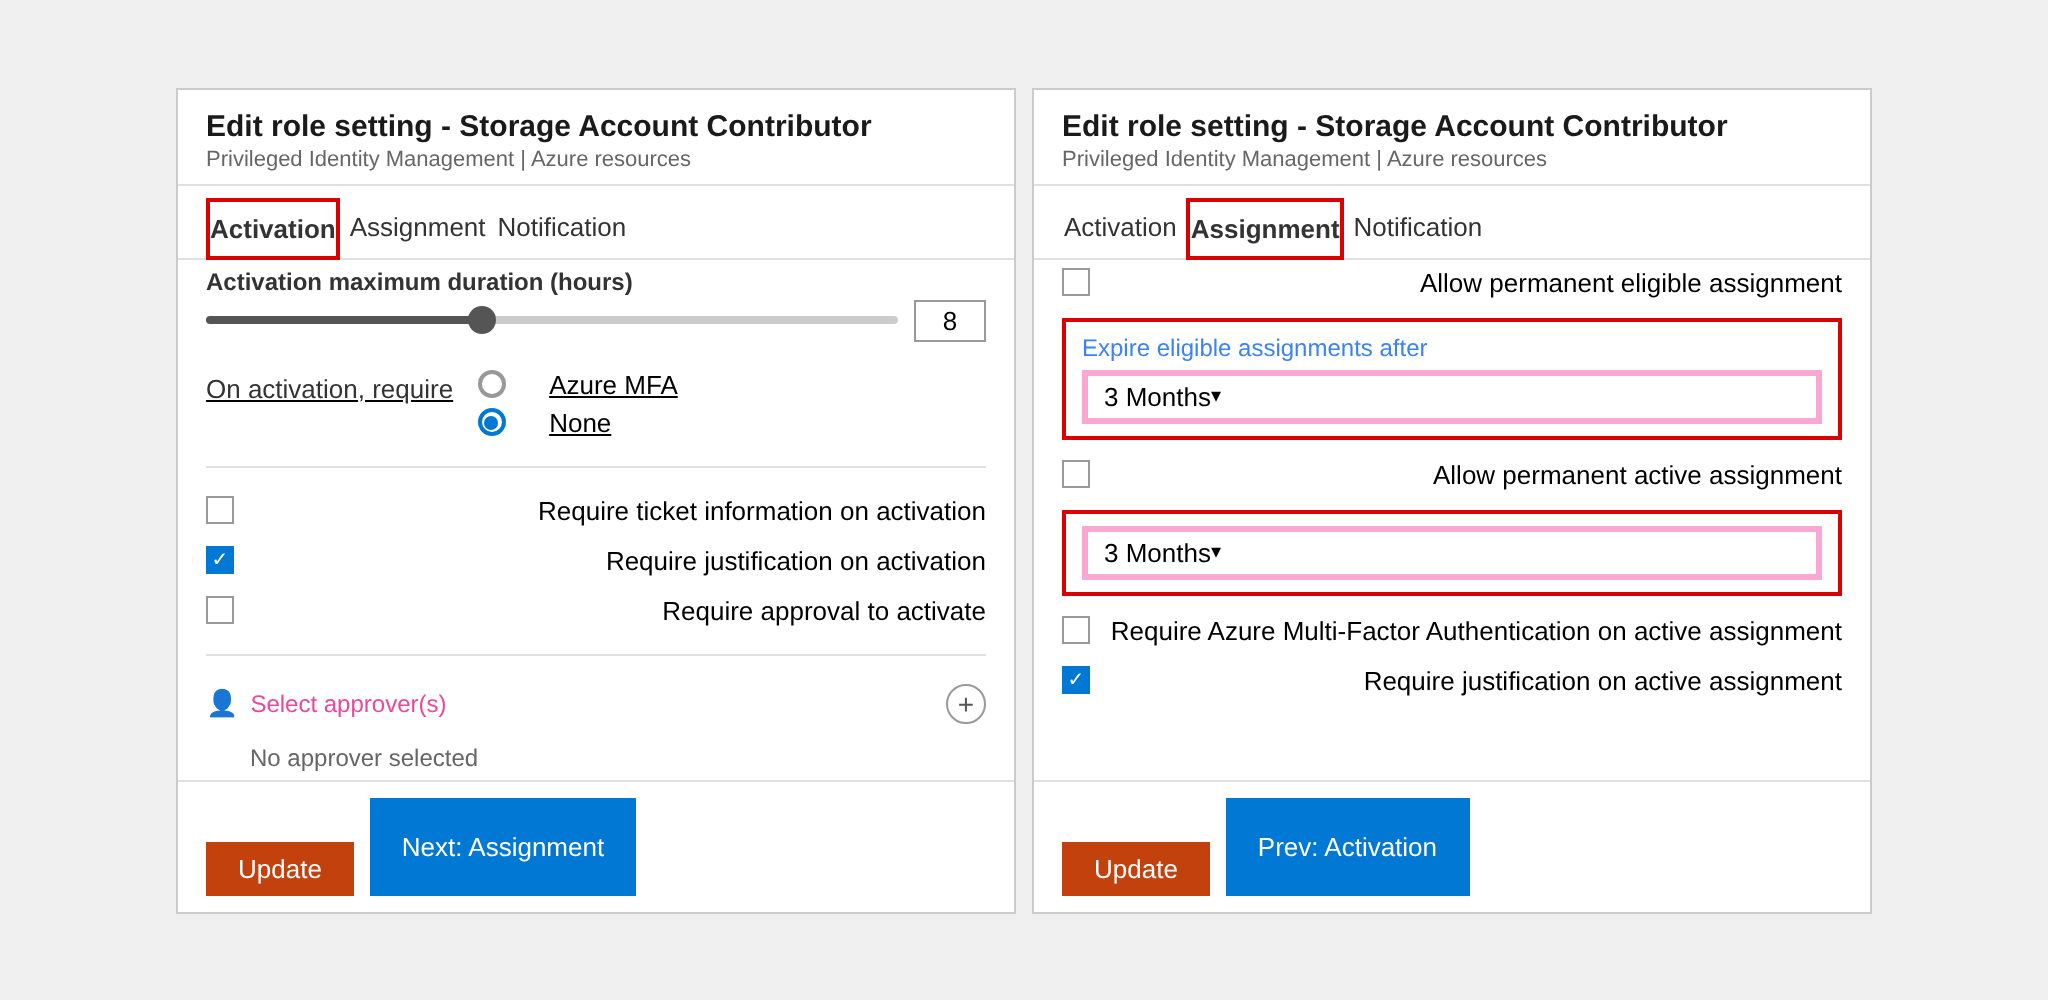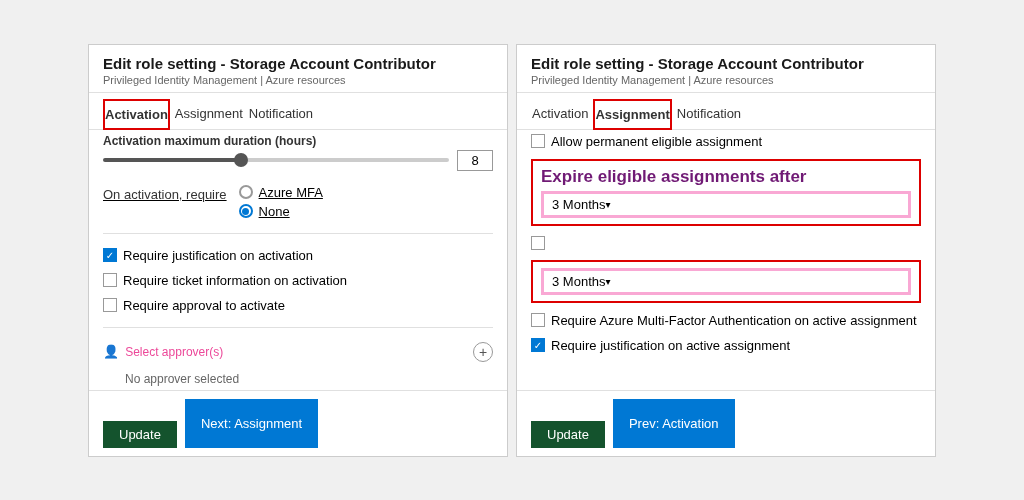--- a/index.html
+++ b/index.html
@@ -105,21 +105,21 @@
     }
     .radio-group {
       display: flex;
       flex-direction: column;
       gap: 4px;
       margin-left: 4px;
     }
     .radio-row {
       display: flex;
       align-items: center;
-      gap: 6px;
+      gap: 22px;
     }
     .radio-circle {
       width: 14px;
       height: 14px;
       border-radius: 50%;
       border: 2px solid #999;
       display: flex;
       align-items: center;
       justify-content: center;
       flex-shrink: 0;
@@ -143,20 +143,21 @@
     .on-activation-label {
       font-size: 13px;
       color: #333;
       white-space: nowrap;
       margin-top: 2px;
     }
     .checkbox-row {
       display: flex;
       align-items: center;
       gap: 6px;
+      justify-content: space-between;
     }
     .checkbox-box {
       width: 14px;
       height: 14px;
       border: 1px solid #999;
       background: #fff;
       display: flex;
       align-items: center;
       justify-content: center;
       flex-shrink: 0;
@@ -206,39 +207,39 @@
       display: flex;
       gap: 8px;
     }
     .btn {
       padding: 6px 16px;
       font-size: 13px;
       cursor: pointer;
       border: none;
     }
     .btn-primary {
-      background: #14532d;
+      background: #c2410c;
       color: #fff;
       margin-top: 22px;
     }
     .btn-secondary {
       background: #0078d4;
       color: #fff;
     }
     .dropdown-section {
       border: 2px solid #d00;
       padding: 6px 8px;
       display: flex;
       flex-direction: column;
       gap: 4px;
     }
     .dropdown-label {
-      font-size: 17px;
-      font-weight: 700;
-      color: #701a75;
+      font-size: 12px;
+      font-weight: 400;
+      color: #3b82f6;
     }
     .dropdown-select {
       display: flex;
       align-items: center;
       border: 3px solid #f9a8d4;
       padding: 3px 8px;
       cursor: pointer;
       font-size: 13px;
     }
     .chevron {
@@ -288,27 +289,27 @@
           <div class="radio-row">
             <div class="radio-circle selected"></div>
             <span>None</span>
           </div>
         </div>
       </div>
 
       <hr class="divider">
 
       <div class="checkbox-row">
+        <div class="checkbox-box"></div>
+        <span>Require ticket information on activation</span>
+      </div>
+
+      <div class="checkbox-row">
         <div class="checkbox-box checked"></div>
         <span>Require justification on activation</span>
-      </div>
-
-      <div class="checkbox-row">
-        <div class="checkbox-box"></div>
-        <span>Require ticket information on activation</span>
       </div>
 
       <div class="checkbox-row">
         <div class="checkbox-box"></div>
         <span>Require approval to activate</span>
       </div>
 
       <hr class="divider">
 
       <div class="approver-row">
@@ -349,20 +350,21 @@
       <div class="dropdown-section">
         <div class="dropdown-label">Expire eligible assignments after</div>
         <div class="dropdown-select">
           <span>3 Months</span>
           <span class="chevron">▾</span>
         </div>
       </div>
 
       <div class="checkbox-row">
         <div class="checkbox-box"></div>
+        <span>Allow permanent active assignment</span>
       </div>
 
       <div class="dropdown-section">
         <div class="dropdown-select">
           <span>3 Months</span>
           <span class="chevron">▾</span>
         </div>
       </div>
 
       <div class="checkbox-row">

